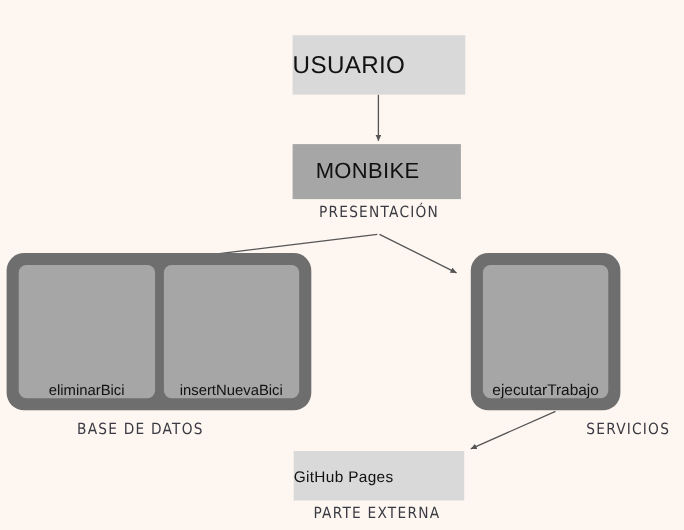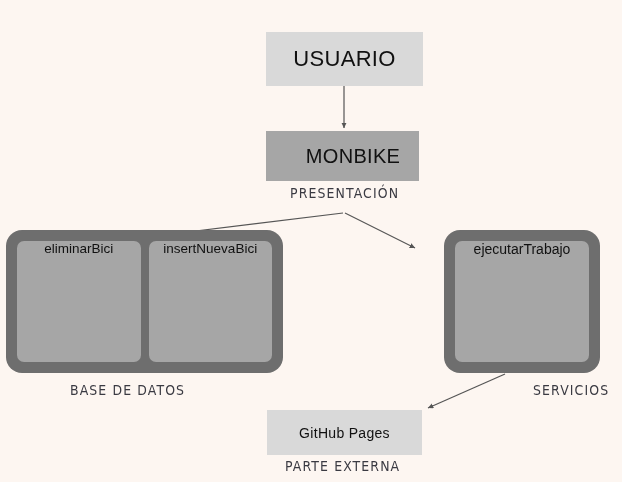--- a/index.html
+++ b/index.html
@@ -19,21 +19,21 @@
     position: absolute;
     left: 0;
     top: 0;
     width: 622px;
     height: 482px;
   }
   .node {
     position: absolute;
     display: flex;
     align-items: center;
-    justify-content: center;
+    justify-content: flex-start;
     box-sizing: border-box;
     text-align: center;
     color: #111111;
     letter-spacing: 0.3px;
   }
 
   
   .box-usuario {
     left: 266px;
     top: 32px;
@@ -71,37 +71,37 @@
     padding: 11px;
     gap: 8px;
   }
   .group-db {
     left: 6px;
     top: 230px;
     width: 277px;
     height: 143px;
   }
   .group-services {
-    left: 444px;
+    left: 428px;
     top: 230px;
-    width: 156px;
+    width: 136px;
     height: 143px;
   }
   .group-row {
     display: flex;
     flex-direction: row;
     gap: 8px;
     flex: 1;
   }
   .cell {
     background: #A6A6A6;
     border-radius: 7px;
     flex: 1;
     display: flex;
-    align-items: flex-start;
+    align-items: flex-end;
     justify-content: center;
     font-size: 13.5px;
     color: #111111;
     box-sizing: border-box;
     text-align: center;
   }
   .group-services .cell {
     font-size: 14px;
   }
 

